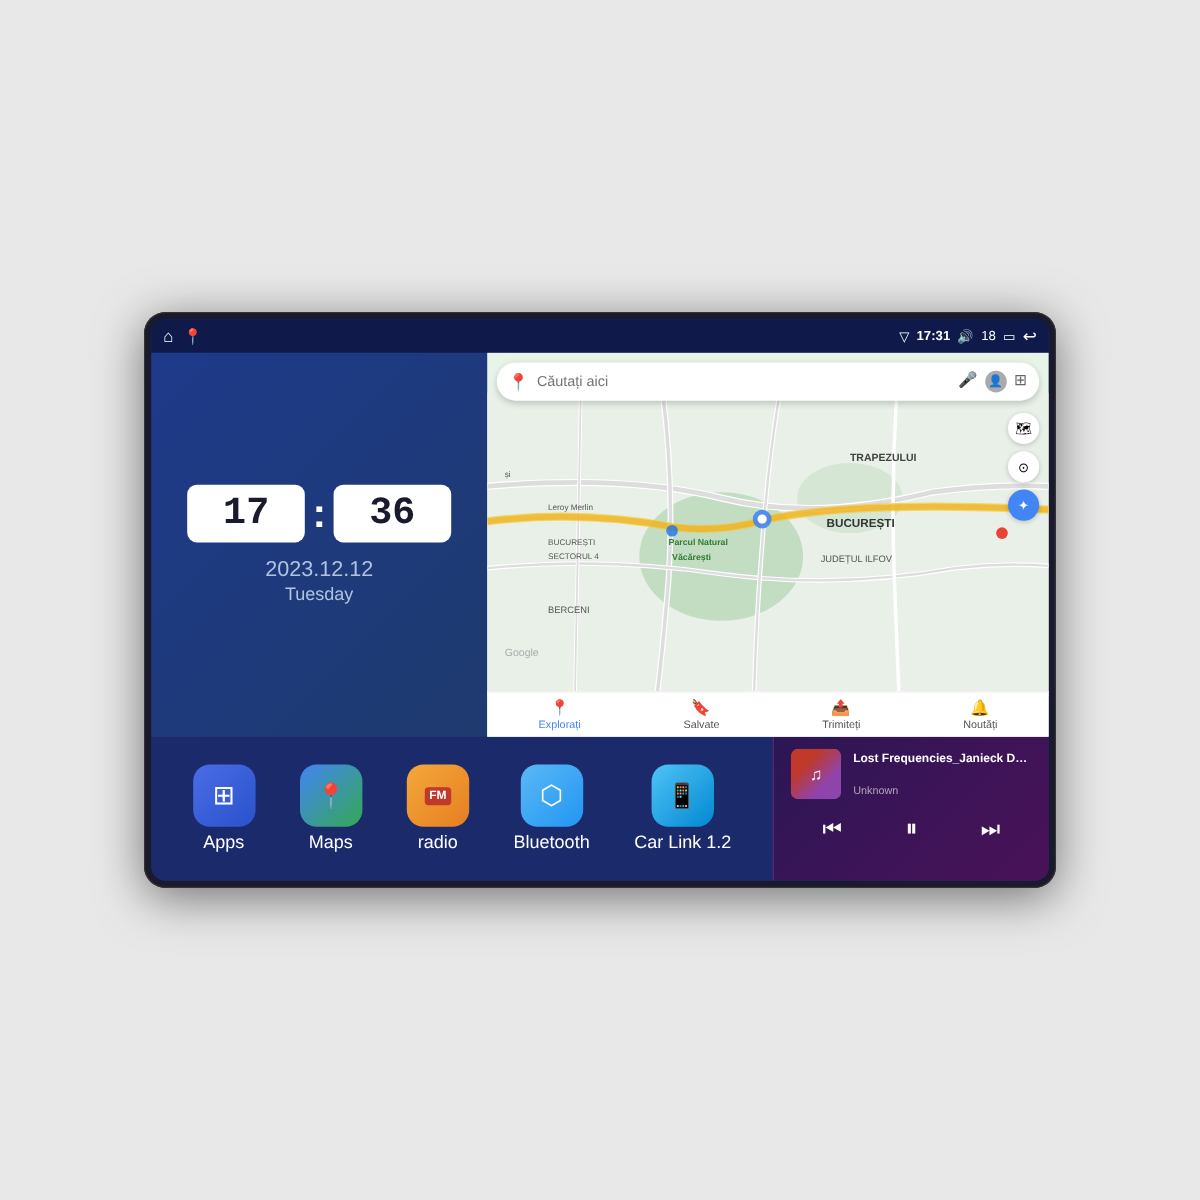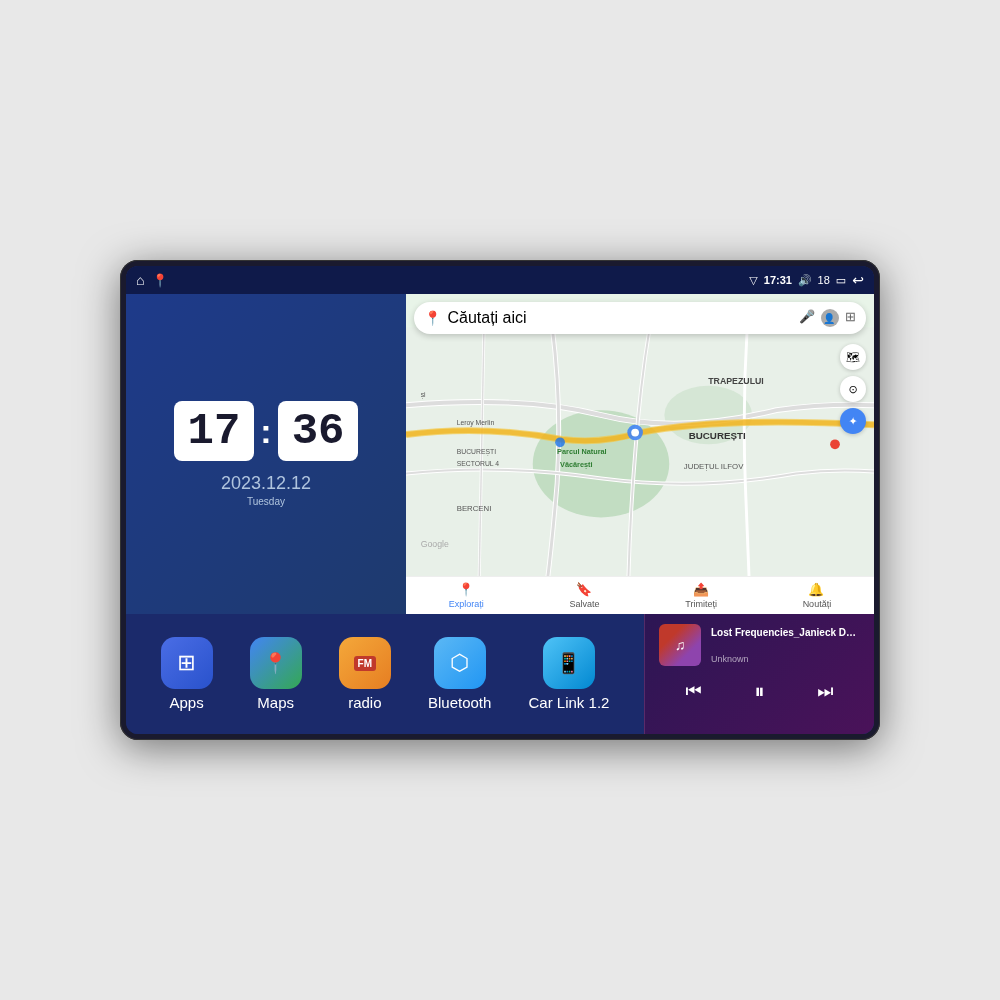--- a/index.html
+++ b/index.html
@@ -84,22 +84,22 @@
     .clock-display {
       display: flex;
       align-items: center;
       gap: 6px;
       margin-bottom: 12px;
     }
 
     .clock-block {
       background: white;
       border-radius: 8px;
-      padding: 8px 14px;
-      font-size: 44px;
+      padding: 8px 30px;
+      font-size: 32px;
       font-weight: bold;
       color: #1a1a2e;
       font-family: 'Courier New', monospace;
       line-height: 1;
       min-width: 58px;
       text-align: right;
     }
 
     .clock-colon {
       color: white;
@@ -109,21 +109,21 @@
     }
 
     .clock-date {
       color: #b0c4de;
       font-size: 18px;
       text-align: center;
     }
 
     .clock-day {
       color: #b0c4de;
-      font-size: 10px;
+      font-size: 15px;
       text-align: right;
       margin-top: 2px;
     }
 
     
     .map-widget {
       flex: 1;
       background: #e8f4e8;
       position: relative;
       overflow: hidden;
@@ -144,22 +144,22 @@
       z-index: 10;
       box-shadow: 0 2px 6px rgba(0,0,0,0.2);
     }
 
     .map-search-bar .pin-icon {
       color: #4285f4;
       font-size: 14px;
     }
 
     .map-search-text {
-      font-size: 16px;
-      color: #000000;
+      font-size: 12px;
+      color: #737373;
       flex: 1;
     }
 
     .map-search-right {
       display: flex;
       gap: 6px;
       font-size: 13px;
       color: #666;
     }
 

